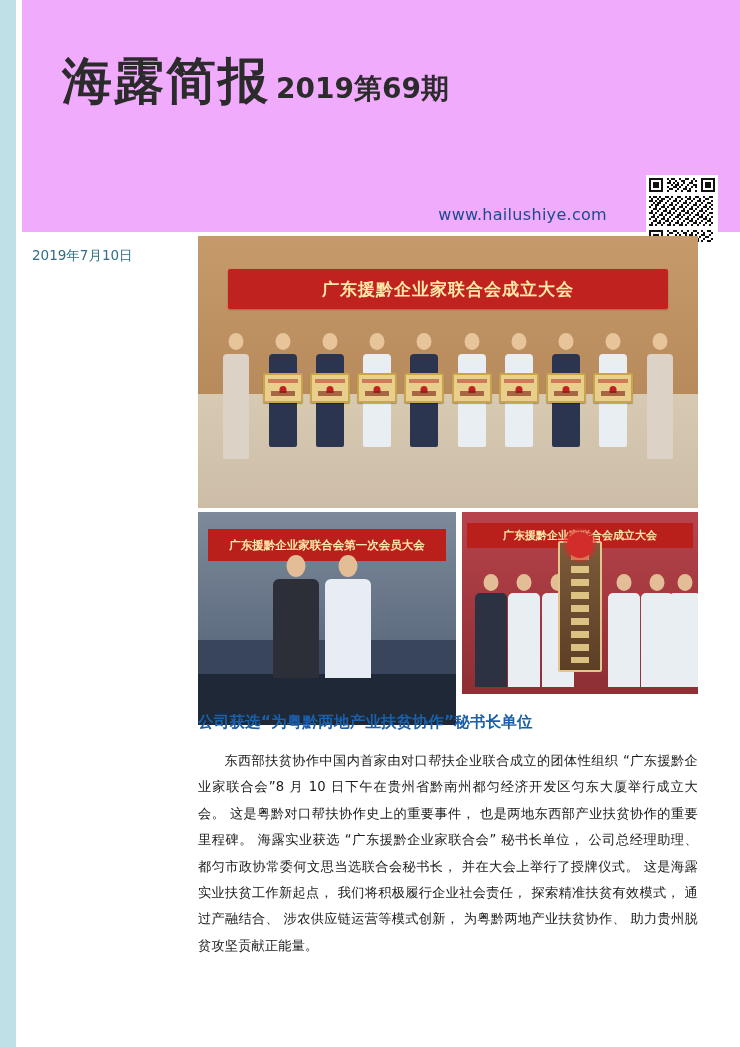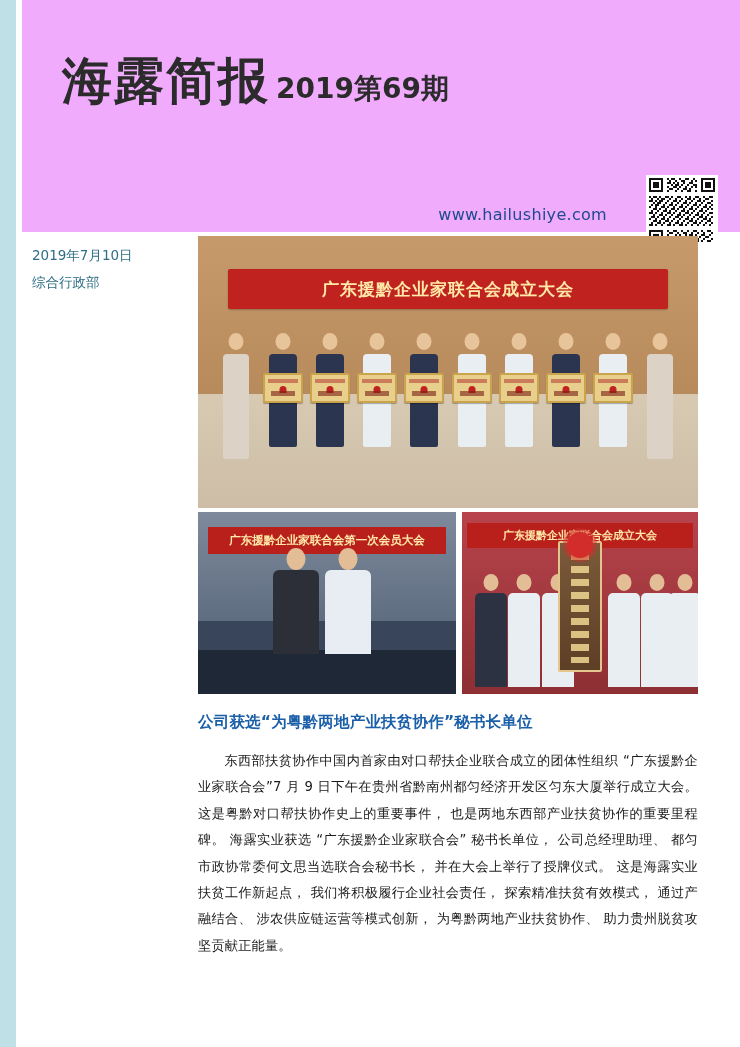--- a/index.html
+++ b/index.html
@@ -111,21 +111,21 @@
     width: 500px;
     height: 272px;
     background: #b98f63;
     overflow: hidden;
   }
   .photo-sub-left {
     position: absolute;
     left: 198px;
     top: 512px;
     width: 258px;
-    height: 182px;
+    height: 213px;
     background: #fde047;
     overflow: hidden;
   }
   .photo-sub-right {
     position: absolute;
     left: 462px;
     top: 512px;
     width: 236px;
     height: 182px;
     background: #8d3a30;
@@ -556,21 +556,20 @@
             <rect x="24" y="31" width="1" height="1"></rect>
             <rect x="26" y="31" width="1" height="1"></rect>
             <rect x="29" y="31" width="2" height="1"></rect>
         </g>
       </svg>
     </div>
   </div>
 
   <div class="date-block">
     <div class="date-line">2019年7月10日</div>
-    <div class="date-line">综合行政部</div>
   </div>
 
   <div class="photo-main">
     <div class="p1-wall"></div>
     <div class="p1-floor"></div>
     <div class="p1-banner">
       <span>广东援黔企业家联合会成立大会</span>
     </div>
     <div class="p1-row">
       <div class="person dress">
@@ -702,15 +701,15 @@
         <div class="head"></div>
         <div class="body"></div>
       </div>
     <div class="p3-plaque">
         <div class="col"></div>
       </div>
     <div class="p3-flower"></div>
   </div>
 
   <div class="article-title">公司获选“为粤黔两地产业扶贫协作”秘书长单位</div>
-  <div class="article-body">东西部扶贫协作中国内首家由对口帮扶企业联合成立的团体性组织 “广东援黔企业家联合会”7 月 9 日下午在贵州省黔南州都匀经济开发区匀东大厦举行成立大会。 这是粤黔对口帮扶协作史上的重要事件， 也是两地东西部产业扶贫协作的重要里程碑。 海露实业获选 “广东援黔企业家联合会” 秘书长单位， 公司总经理助理、 都匀市政协常委何文思当选联合会秘书长， 并在大会上举行了授牌仪式。 这是海露实业扶贫工作新起点， 我们将积极履行企业社会责任， 探索精准扶贫有效模式， 通过产融结合、 涉农供应链运营等模式创新， 为粤黔两地产业扶贫协作、 助力贵州脱贫攻坚贡献正能量。</div>
+  <div class="article-body">东西部扶贫协作中国内首家由对口帮扶企业联合成立的团体性组织 “广东援黔企业家联合会”8 月 10 日下午在贵州省黔南州都匀经济开发区匀东大厦举行成立大会。 这是粤黔对口帮扶协作史上的重要事件， 也是两地东西部产业扶贫协作的重要里程碑。 海露实业获选 “广东援黔企业家联合会” 秘书长单位， 公司总经理助理、 都匀市政协常委何文思当选联合会秘书长， 并在大会上举行了授牌仪式。 这是海露实业扶贫工作新起点， 我们将积极履行企业社会责任， 探索精准扶贫有效模式， 通过产融结合、 涉农供应链运营等模式创新， 为粤黔两地产业扶贫协作、 助力贵州脱贫攻坚贡献正能量。</div>
 
 </div>
 
 </body></html>

